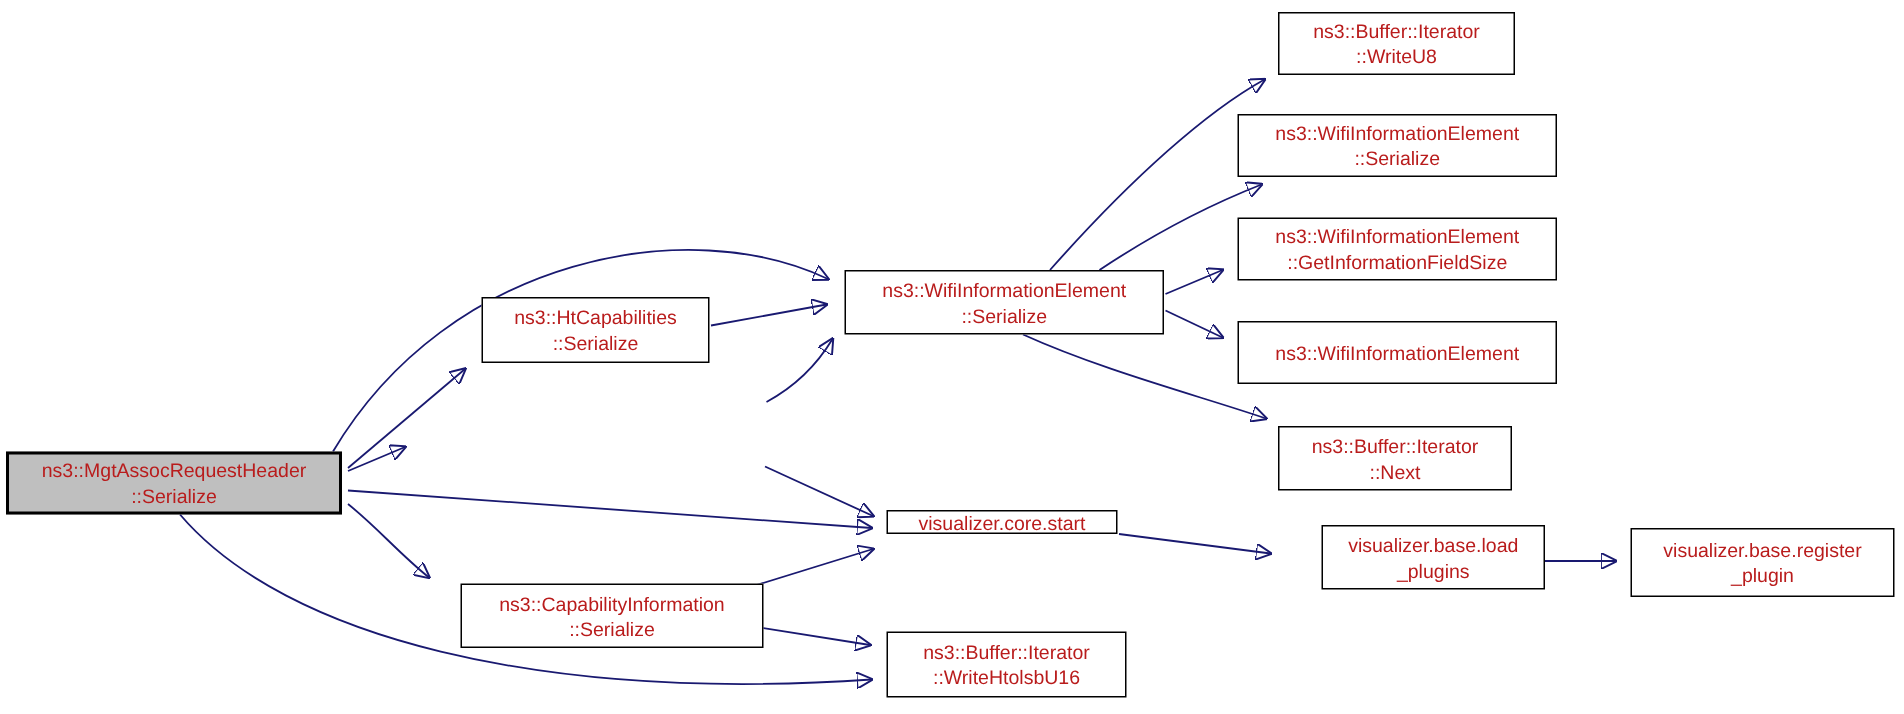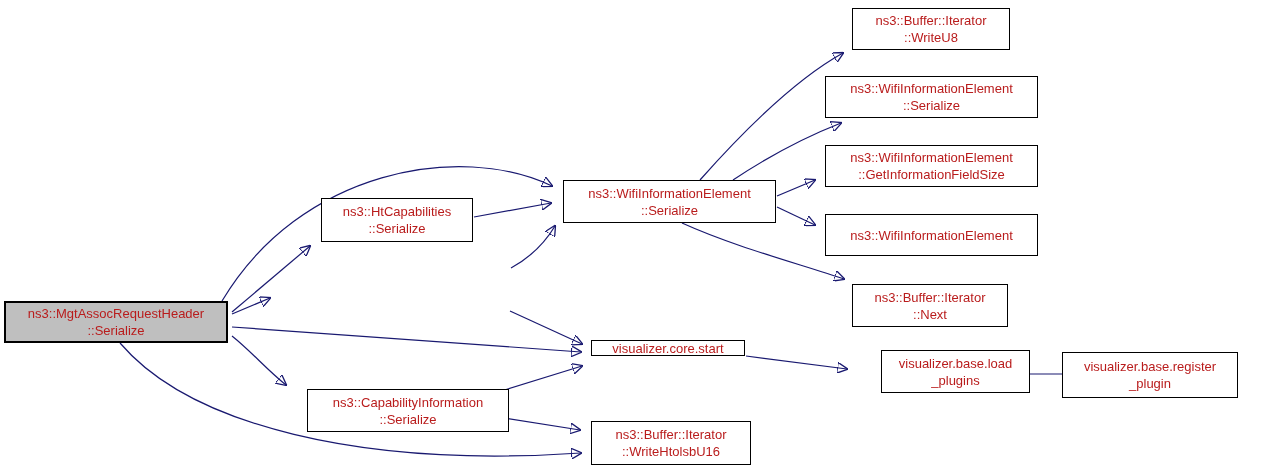--- a/index.html
+++ b/index.html
@@ -97,21 +97,21 @@
   <div class="node" style="left:852px;top:284px;width:156px;height:43px;">
     <span>ns3::Buffer::Iterator</span>
     <span>::Next</span>
   </div>
 
   <div class="node" style="left:857px;top:350px;width:149px;height:43px;margin-left:24px;">
     <span>visualizer.base.load</span>
     <span>_plugins</span>
   </div>
 
-  <div class="node" style="left:1062px;top:352px;width:176px;height:46px;">
+  <div class="node" style="left:1087px;top:352px;width:176px;height:46px;">
     <span>visualizer.base.register</span>
     <span>_plugin</span>
   </div>
 
   <div class="node" style="left:591px;top:421px;width:160px;height:44px;">
     <span>ns3::Buffer::Iterator</span>
     <span>::WriteHtolsbU16</span>
   </div>
 
 </div>

